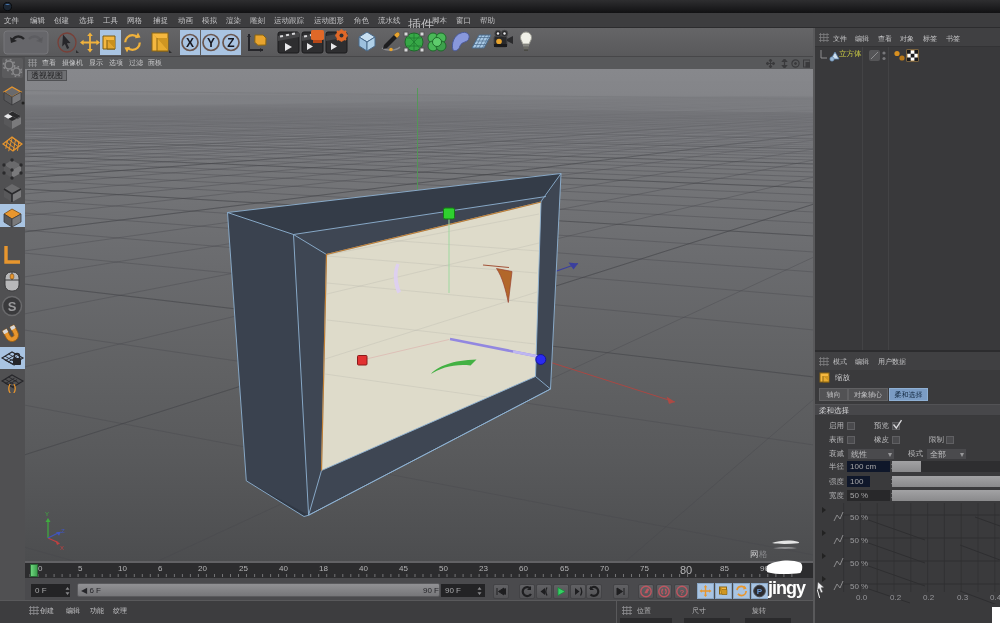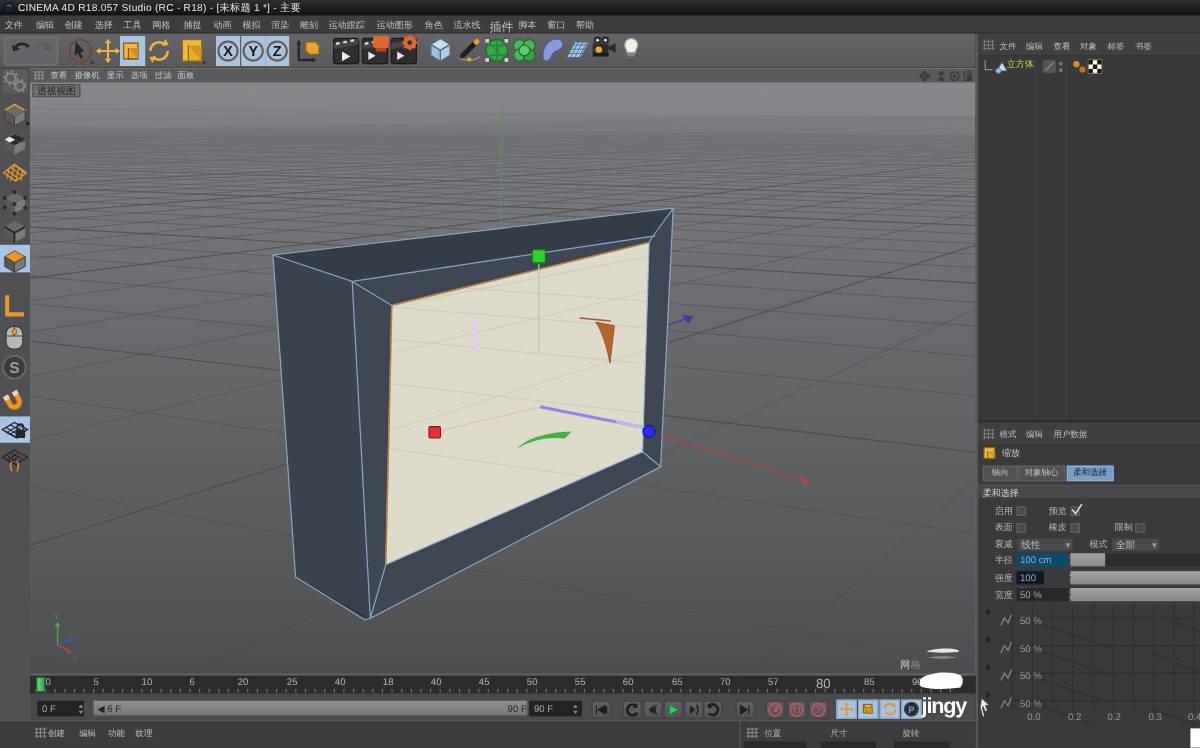--- a/index.html
+++ b/index.html
@@ -5,39 +5,38 @@
 font-family:"Liberation Sans",sans-serif;-webkit-font-smoothing:antialiased}
 .ab{position:absolute}
 .tx{position:absolute;white-space:nowrap}
 </style></head><body>
 <div class="ab" style="left:0;top:0;width:1000px;height:13px;background:linear-gradient(#2e2e30,#111113)">
 <svg class="ab" style="left:3px;top:2px" width="9" height="9">
       <circle cx="4.5" cy="4.5" r="4.2" fill="#1c2633"></circle>
       <path d="M2 3a3.4 3.4 0 0 1 5 0z" fill="#4a7ab5"></path>
       <circle cx="4.5" cy="4.5" r="4.2" fill="none" stroke="#000" stroke-width=".6"></circle>
     </svg>
-<span class="tx" style="left:15px;top:1px;font-size:8.5px;color:#e8e8e8;letter-spacing:.2px">CINEMA 4D R18.057 Studio (RC - R18) - [未标题 1 *] - 主要</span>
 </div>
 <div class="ab" style="left:0;top:13px;width:1000px;height:15px;background:#3d3d3f;border-bottom:1px solid #2c2c2e">
     <span class="tx" style="left:4px;top:3px;font-size:7.5px;color:#c2c2c4">文件</span>
     <span class="tx" style="left:30px;top:3px;font-size:7.5px;color:#c2c2c4">编辑</span>
     <span class="tx" style="left:54px;top:3px;font-size:7.5px;color:#c2c2c4">创建</span>
     <span class="tx" style="left:79px;top:3px;font-size:7.5px;color:#c2c2c4">选择</span>
     <span class="tx" style="left:103px;top:3px;font-size:7.5px;color:#c2c2c4">工具</span>
     <span class="tx" style="left:127px;top:3px;font-size:7.5px;color:#c2c2c4">网格</span>
     <span class="tx" style="left:153px;top:3px;font-size:7.5px;color:#c2c2c4">捕捉</span>
     <span class="tx" style="left:178px;top:3px;font-size:7.5px;color:#c2c2c4">动画</span>
     <span class="tx" style="left:202px;top:3px;font-size:7.5px;color:#c2c2c4">模拟</span>
     <span class="tx" style="left:226px;top:3px;font-size:7.5px;color:#c2c2c4">渲染</span>
     <span class="tx" style="left:250px;top:3px;font-size:7.5px;color:#c2c2c4">雕刻</span>
     <span class="tx" style="left:274px;top:3px;font-size:7.5px;color:#c2c2c4">运动跟踪</span>
     <span class="tx" style="left:314px;top:3px;font-size:7.5px;color:#c2c2c4">运动图形</span>
     <span class="tx" style="left:354px;top:3px;font-size:7.5px;color:#c2c2c4">角色</span>
     <span class="tx" style="left:378px;top:3px;font-size:7.5px;color:#c2c2c4">流水线</span>
-    <span class="tx" style="left:408px;top:3px;font-size:10px;color:#c2c2c4">插件</span>
+    <span class="tx" style="left:408px;top:3px;font-size:13px;color:#c2c2c4">插件</span>
     <span class="tx" style="left:432px;top:3px;font-size:7.5px;color:#c2c2c4">脚本</span>
     <span class="tx" style="left:456px;top:3px;font-size:7.5px;color:#c2c2c4">窗口</span>
     <span class="tx" style="left:480px;top:3px;font-size:7.5px;color:#c2c2c4">帮助</span>
   </div>
 <div class="ab" style="left:0;top:28px;width:813px;height:29px;background:linear-gradient(#656567,#59595b);border-bottom:1px solid #474749">
 <svg class="ab" style="left:0;top:0" width="813" height="29" fill="none">
 <rect x="4" y="3" width="44" height="23" rx="3" fill="#66666a" stroke="#77777b"></rect>
 <path d="M11 13c3-4 8-4 11 0m-11 0 0-5m0 5 5 0" stroke="none"></path>
       <path d="M24 11c-4-4-10-3-12 2" stroke="#242426" stroke-width="2.4"></path>
       <path d="M10 9l1 6 6-2z" fill="#242426"></path>
@@ -226,21 +225,21 @@
         <rect x="13" y="11" width="8" height="7" rx="1" fill="#26262a"></rect>
         <path d="M14.5 11v-2a2.5 2.5 0 0 1 5 0v2" stroke="#26262a" stroke-width="1.4" fill="none"></path>
       </g>
 <g transform="translate(0,313)">
         <path d="M2 11l10-6 11 6-10 6z" fill="none" stroke="#26262a" stroke-width="1.1"></path>
         <path d="M5 9.2l10 5.8M8.5 7l10 5.8M4.5 12.8l10 5.6M8 15l9-5.3M5.5 13.5l9-5.3" stroke="#26262a" stroke-width=".9"></path>
         <text x="12" y="21" font-size="9" font-weight="bold" fill="#e8962e" text-anchor="middle" font-family="Liberation Sans">( )</text>
       </g>
 </svg>
 </div>
-<div class="ab" style="left:25px;top:57px;width:788px;height:504px;background:#fde047">
+<div class="ab" style="left:25px;top:57px;width:788px;height:504px;background:#22c55e">
 <div class="ab" style="left:0;top:0;width:788px;height:12px;background:#58595b">
 <svg class="ab" style="left:3px;top:2px" width="9" height="8">
         <path d="M0 1h9M0 3.5h9M0 6h9M1.5 0v8M4.5 0v8M7.5 0v8" stroke="#9a9a9c" stroke-width=".7"></path>
       </svg>
 <span class="tx" style="left:17px;top:1px;font-size:7px;color:#c9c9cb">查看</span>
 <span class="tx" style="left:37px;top:1px;font-size:7px;color:#c9c9cb">摄像机</span>
 <span class="tx" style="left:64px;top:1px;font-size:7px;color:#c9c9cb">显示</span>
 <span class="tx" style="left:84px;top:1px;font-size:7px;color:#c9c9cb">选项</span>
 <span class="tx" style="left:104px;top:1px;font-size:7px;color:#c9c9cb">过滤</span>
 <span class="tx" style="left:123px;top:1px;font-size:7px;color:#c9c9cb">面板</span>
@@ -380,21 +379,21 @@
     <span class="tx" style="left:59px;top:407px;font-size:7.5px;color:#b6b6b8">橡皮</span>
     <span class="tx" style="left:114px;top:407px;font-size:7.5px;color:#b6b6b8">限制</span>
     <div class="ab" style="left:32px;top:408px;width:8px;height:8px;background:#4a4a4d;border:1px solid #606063"></div>
     <div class="ab" style="left:77px;top:408px;width:8px;height:8px;background:#4a4a4d;border:1px solid #606063"></div>
     <div class="ab" style="left:131px;top:408px;width:8px;height:8px;background:#4a4a4d;border:1px solid #606063"></div>
     <span class="tx" style="left:14px;top:421px;font-size:7.5px;color:#b6b6b8">衰减</span>
     <div class="ab" style="left:32px;top:420px;width:48px;height:12px;background:#4a4a4d;border:1px solid #3a3a3d;font-size:8px;color:#bcbcbe;padding-left:3px;line-height:11px">线性<span style="float:right;margin-right:2px;color:#98989a">▾</span></div>
     <span class="tx" style="left:93px;top:421px;font-size:7.5px;color:#b6b6b8">模式</span>
     <div class="ab" style="left:111px;top:420px;width:41px;height:12px;background:#4a4a4d;border:1px solid #3a3a3d;font-size:8px;color:#bcbcbe;padding-left:3px;line-height:11px">全部<span style="float:right;margin-right:2px;color:#98989a">▾</span></div>
     <span class="tx" style="left:14px;top:434px;font-size:7.5px;color:#b6b6b8">半径</span>
-    <div class="ab" style="left:32px;top:433px;width:43px;height:11px;background:#0c4a6e;font-size:8px;color:#a6a6a8;padding-left:3px;line-height:11px">100 cm</div>
+    <div class="ab" style="left:32px;top:433px;width:43px;height:11px;background:#0f172a;font-size:8px;color:#a6a6a8;padding-left:3px;line-height:11px">100 cm</div>
     <svg class="ab" style="left:75px;top:433px" width="6" height="11">
       <path d="M3 1l2 3H1zM3 10L1 7h4z" fill="#8a8a8c"></path>
     </svg>
     <div class="ab" style="left:77px;top:433px;width:108px;height:11px;background:#2e2e30"></div>
     <div class="ab" style="left:77px;top:433px;width:29px;height:11px;background:linear-gradient(#a2a2a4,#8a8a8c)"></div>
     <span class="tx" style="left:14px;top:449px;font-size:7.5px;color:#b6b6b8">强度</span>
     <div class="ab" style="left:32px;top:448px;width:23px;height:11px;background:#0f172a;font-size:8px;color:#a6a6a8;padding-left:3px;line-height:11px">100 %</div>
     <svg class="ab" style="left:75px;top:448px" width="6" height="11">
       <path d="M3 1l2 3H1zM3 10L1 7h4z" fill="#8a8a8c"></path>
     </svg>
@@ -436,25 +435,25 @@
     <span class="tx" style="left:53px;top:1px;font-size:8px;color:#b4b4b6">5</span>
     <span class="tx" style="left:93px;top:1px;font-size:8px;color:#b4b4b6">10</span>
     <span class="tx" style="left:133px;top:1px;font-size:8px;color:#b4b4b6">6</span>
     <span class="tx" style="left:173px;top:1px;font-size:8px;color:#b4b4b6">20</span>
     <span class="tx" style="left:214px;top:1px;font-size:8px;color:#b4b4b6">25</span>
     <span class="tx" style="left:254px;top:1px;font-size:8px;color:#b4b4b6">40</span>
     <span class="tx" style="left:294px;top:1px;font-size:8px;color:#b4b4b6">18</span>
     <span class="tx" style="left:334px;top:1px;font-size:8px;color:#b4b4b6">40</span>
     <span class="tx" style="left:374px;top:1px;font-size:8px;color:#b4b4b6">45</span>
     <span class="tx" style="left:414px;top:1px;font-size:8px;color:#b4b4b6">50</span>
-    <span class="tx" style="left:454px;top:1px;font-size:8px;color:#b4b4b6">55</span>
+    <span class="tx" style="left:454px;top:1px;font-size:8px;color:#b4b4b6">23</span>
     <span class="tx" style="left:494px;top:1px;font-size:8px;color:#b4b4b6">60</span>
     <span class="tx" style="left:535px;top:1px;font-size:8px;color:#b4b4b6">65</span>
     <span class="tx" style="left:575px;top:1px;font-size:8px;color:#b4b4b6">70</span>
-    <span class="tx" style="left:615px;top:1px;font-size:8px;color:#b4b4b6">57</span>
+    <span class="tx" style="left:615px;top:1px;font-size:8px;color:#b4b4b6">75</span>
     <span class="tx" style="left:655px;top:1px;font-size:11px;color:#b4b4b6">80</span>
     <span class="tx" style="left:695px;top:1px;font-size:8px;color:#b4b4b6">85</span>
     <span class="tx" style="left:735px;top:1px;font-size:8px;color:#b4b4b6">90</span>
     <svg class="ab" style="left:0;top:11px" width="788" height="4">
       <path d="M0 0h788" stroke="none"></path>
       <path d="M5.0 0v3M13.0 0v3M21.0 0v3M29.1 0v3M37.1 0v3M45.1 0v3M53.1 0v3M61.1 0v3M69.2 0v3M77.2 0v3M85.2 0v3M93.2 0v3M101.2 0v3M109.3 0v3M117.3 0v3M125.3 0v3M133.3 0v3M141.3 0v3M149.4 0v3M157.4 0v3M165.4 0v3M173.4 0v3M181.4 0v3M189.5 0v3M197.5 0v3M205.5 0v3M213.5 0v3M221.5 0v3M229.6 0v3M237.6 0v3M245.6 0v3M253.6 0v3M261.6 0v3M269.7 0v3M277.7 0v3M285.7 0v3M293.7 0v3M301.7 0v3M309.8 0v3M317.8 0v3M325.8 0v3M333.8 0v3M341.8 0v3M349.9 0v3M357.9 0v3M365.9 0v3M373.9 0v3M381.9 0v3M390.0 0v3M398.0 0v3M406.0 0v3M414.0 0v3M422.0 0v3M430.1 0v3M438.1 0v3M446.1 0v3M454.1 0v3M462.1 0v3M470.2 0v3M478.2 0v3M486.2 0v3M494.2 0v3M502.2 0v3M510.3 0v3M518.3 0v3M526.3 0v3M534.3 0v3M542.3 0v3M550.4 0v3M558.4 0v3M566.4 0v3M574.4 0v3M582.4 0v3M590.5 0v3M598.5 0v3M606.5 0v3M614.5 0v3M622.5 0v3M630.6 0v3M638.6 0v3M646.6 0v3M654.6 0v3M662.6 0v3M670.7 0v3M678.7 0v3M686.7 0v3M694.7 0v3M702.7 0v3M710.8 0v3M718.8 0v3M726.8 0v3M734.8 0v3M742.8 0v3M750.9 0v3M758.9 0v3M766.9 0v3" stroke="#737375" stroke-width="1"></path>
     </svg>
     <div class="ab" style="left:5px;top:1px;width:8px;height:13px;background:linear-gradient(90deg,#6ed67e,#3da04e);border:1px solid #2a6a36"></div>
   </div>
 <div class="ab" style="left:25px;top:578px;width:788px;height:22px;background:#4a4a4d">

